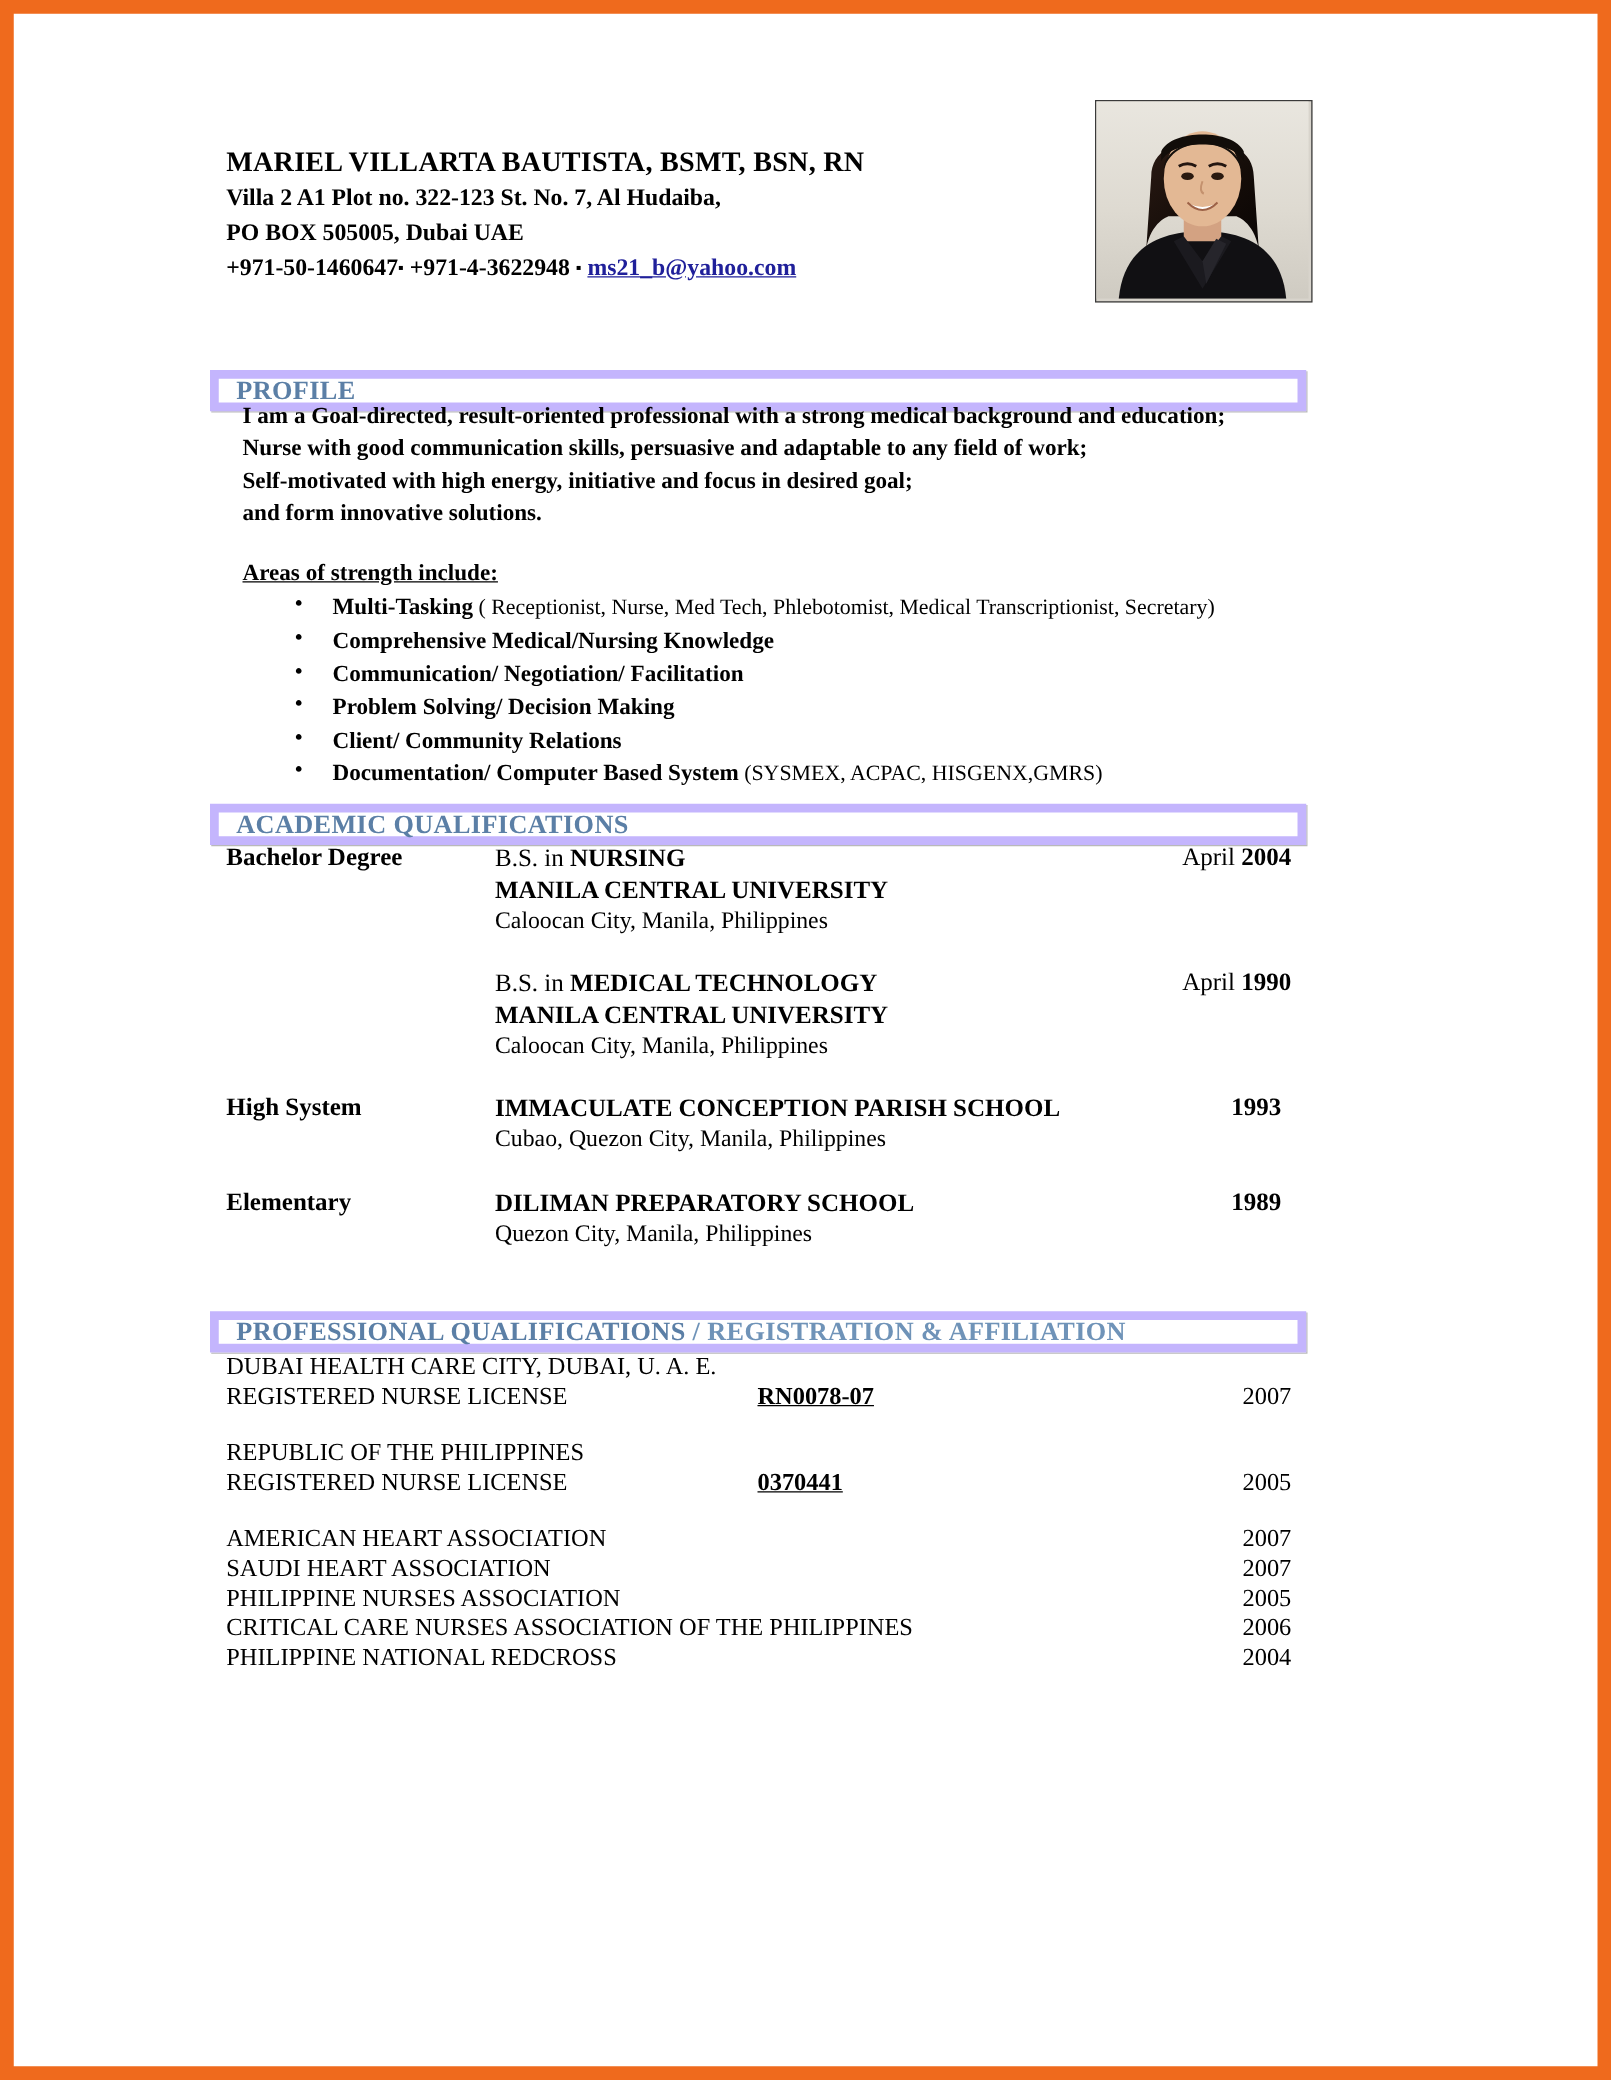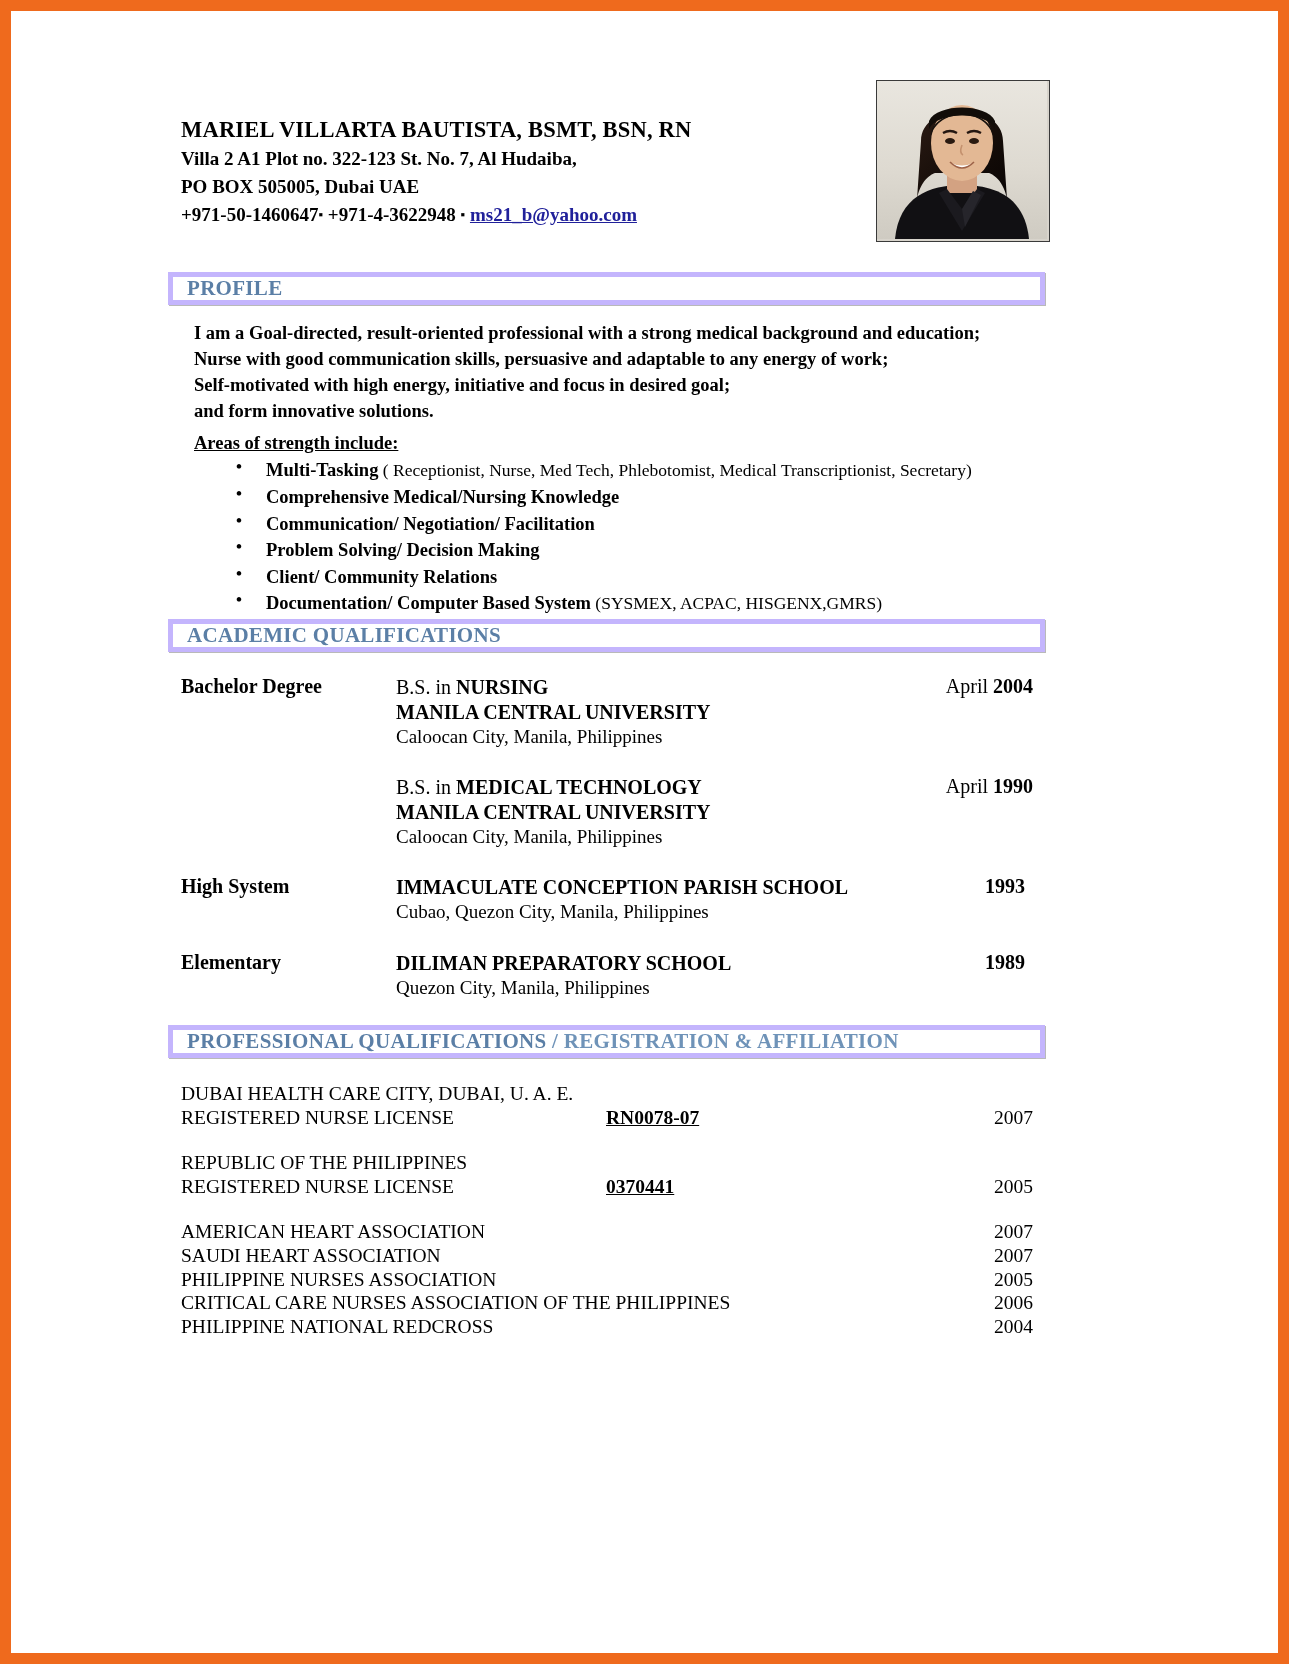--- a/index.html
+++ b/index.html
@@ -99,23 +99,24 @@
   }
   .photo svg { display: block; }
 
   
   .sec-bar {
     position: absolute;
     left: 142px;
     width: 877px;
     height: 33px;
     box-sizing: border-box;
-    border: 5px solid #c4b5fd;
+    border: 7px solid #c4b5fd;
     background: #ffffff;
     box-shadow: 1px 1px 0 #b9b9b9;
+    margin-top: 24px;
   }
   .sec-bar .sec-title {
     position: absolute;
     left: 14px;
     top: 50%;
     transform: translateY(-52%);
     font-size: 21px;
     font-weight: bold;
     color: #5b7fa6;
     letter-spacing: 0.3px;
@@ -320,24 +321,24 @@
         <path d="M85 128 L96 110 L104 114 L88 146 Z" fill="#26252b"></path>
       </svg>
     </div>
 
     <div class="sec-bar" style="top:252px">
       <span class="sec-title">PROFILE</span>
     </div>
 
     <div class="profile-body">
       <p>I am a Goal-directed, result-oriented professional with a strong medical background and education;</p>
-      <p>Nurse with good communication skills, persuasive and adaptable to any energy of work;</p>
+      <p>Nurse with good communication skills, persuasive and adaptable to any field of work;</p>
       <p>Self-motivated with high energy, initiative and focus in desired goal;</p>
       <p>and form innovative solutions.</p>
-      <p style="margin-top:4px">
+      <p style="margin-top:20px">
         <span class="aos">Areas of strength include:</span>
       </p>
       <ul class="bullets">
         <li><span>Multi-Tasking</span><span class="reg"> ( Receptionist, Nurse, Med Tech, Phlebotomist, Medical Transcriptionist, Secretary)</span></li>
         <li><span>Comprehensive Medical/Nursing Knowledge</span><span class="reg"></span></li>
         <li><span>Communication/ Negotiation/ Facilitation</span><span class="reg"></span></li>
         <li><span>Problem Solving/ Decision Making</span><span class="reg"></span></li>
         <li><span>Client/ Community Relations</span><span class="reg"></span></li>
         <li><span>Documentation/ Computer Based System</span><span class="reg"> (SYSMEX, ACPAC, HISGENX,GMRS)</span></li>
       </ul>

